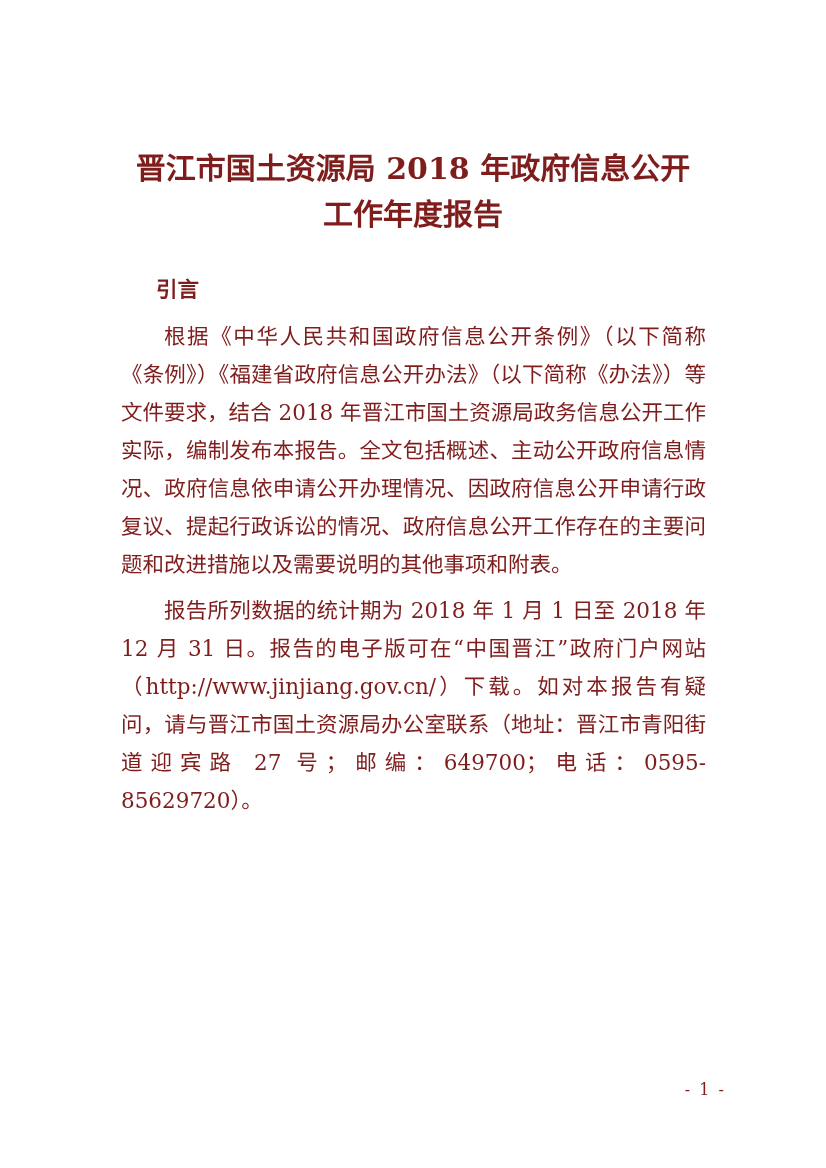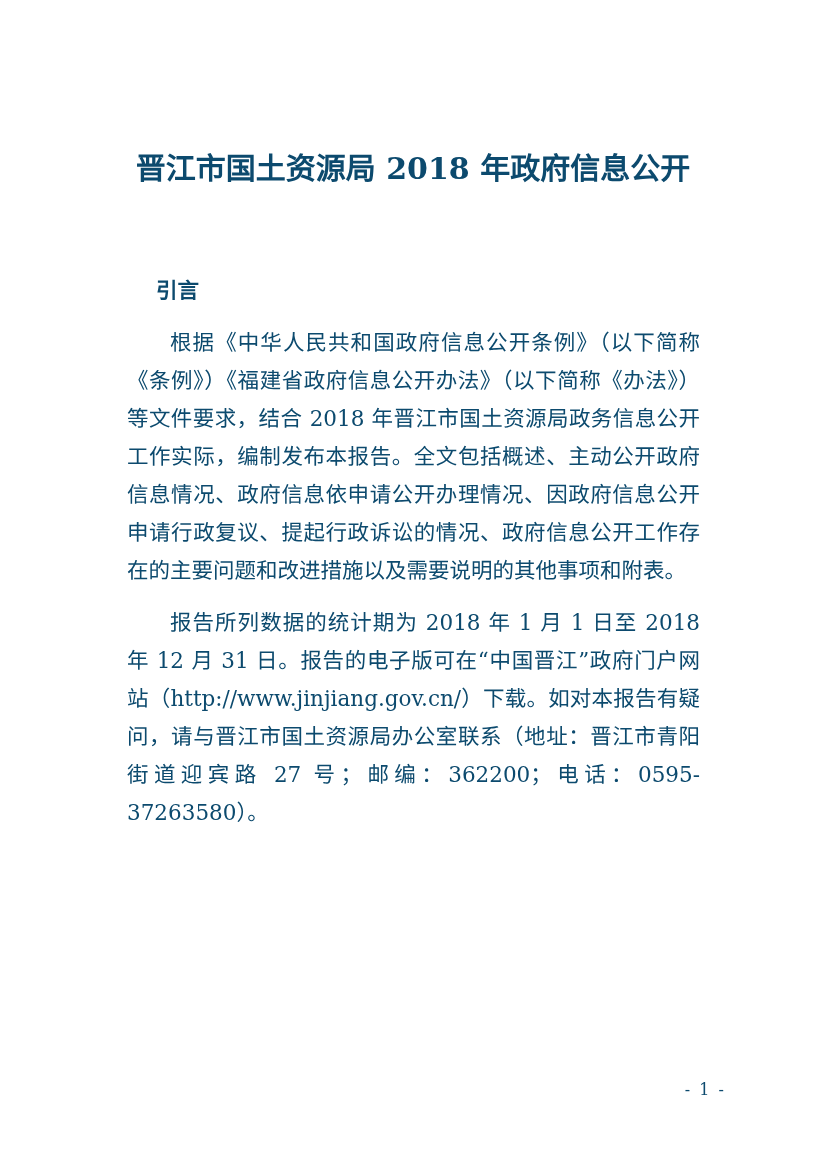--- a/index.html
+++ b/index.html
@@ -7,21 +7,21 @@
     padding: 0;
     background: #ffffff;
   }
   .page {
     position: relative;
     width: 826px;
     height: 1168px;
     background: #ffffff;
     overflow: hidden;
     font-family: "DejaVu Serif", "Liberation Serif", serif;
-    color: #0c4a6e;
+    color: #7f1d1d;
   }
   .doc-title {
     position: absolute;
     top: 146px;
     left: 0;
     width: 100%;
     margin: 0;
     text-align: center;
     font-family: "DejaVu Serif", "Liberation Serif", serif;
     font-weight: bold;
@@ -36,51 +36,52 @@
     top: 272px;
     left: 113px;
     width: 601px;
     font-size: 21.5px;
     line-height: 38px;
     text-align: justify;
     text-justify: inter-character;
   }
   .doc-body h2 {
     margin: 0;
-    font-family: Liberation Serif, serif;
+    font-family: Liberation Mono, monospace;
     font-weight: bold;
     font-size: 21.5px;
     line-height: 38px;
     text-indent: 2em;
     text-align: left;
   }
   .doc-body p {
-    margin: 14px;
+    margin: 8px;
     text-indent: 2em;
   }
   .page-number {
     position: absolute;
     top: 1080px;
     right: 100px;
     font-size: 16px;
     line-height: 20px;
     font-family: "DejaVu Serif", "Liberation Serif", serif;
     letter-spacing: 2px;
   }
 </style>
 </head>
 <body>
 
 <div class="page">
 
   <h1 class="doc-title">
     <span class="title-line">晋江市国土资源局 2018 年政府信息公开</span>
+    <span class="title-line">工作年度报告</span>
   </h1>
 
   <div class="doc-body">
     <h2>引言</h2>
     <p>根据《中华人民共和国政府信息公开条例》（以下简称《条例》）《福建省政府信息公开办法》（以下简称《办法》）等文件要求，结合 2018 年晋江市国土资源局政务信息公开工作实际，编制发布本报告。全文包括概述、主动公开政府信息情况、政府信息依申请公开办理情况、因政府信息公开申请行政复议、提起行政诉讼的情况、政府信息公开工作存在的主要问题和改进措施以及需要说明的其他事项和附表。</p>
-    <p>报告所列数据的统计期为 2018 年 1 月 1 日至 2018 年 12 月 31 日。报告的电子版可在“中国晋江”政府门户网站（http://www.jinjiang.gov.cn/）下载。如对本报告有疑问，请与晋江市国土资源局办公室联系（地址：晋江市青阳街道迎宾路 27 号；邮编：362200；电话：0595-37263580）。</p>
+    <p>报告所列数据的统计期为 2018 年 1 月 1 日至 2018 年 12 月 31 日。报告的电子版可在“中国晋江”政府门户网站（http://www.jinjiang.gov.cn/）下载。如对本报告有疑问，请与晋江市国土资源局办公室联系（地址：晋江市青阳街道迎宾路 27 号；邮编：649700；电话：0595-85629720）。</p>
   </div>
 
   <div class="page-number">- 1 -</div>
 
 </div>
 
 </body></html>

